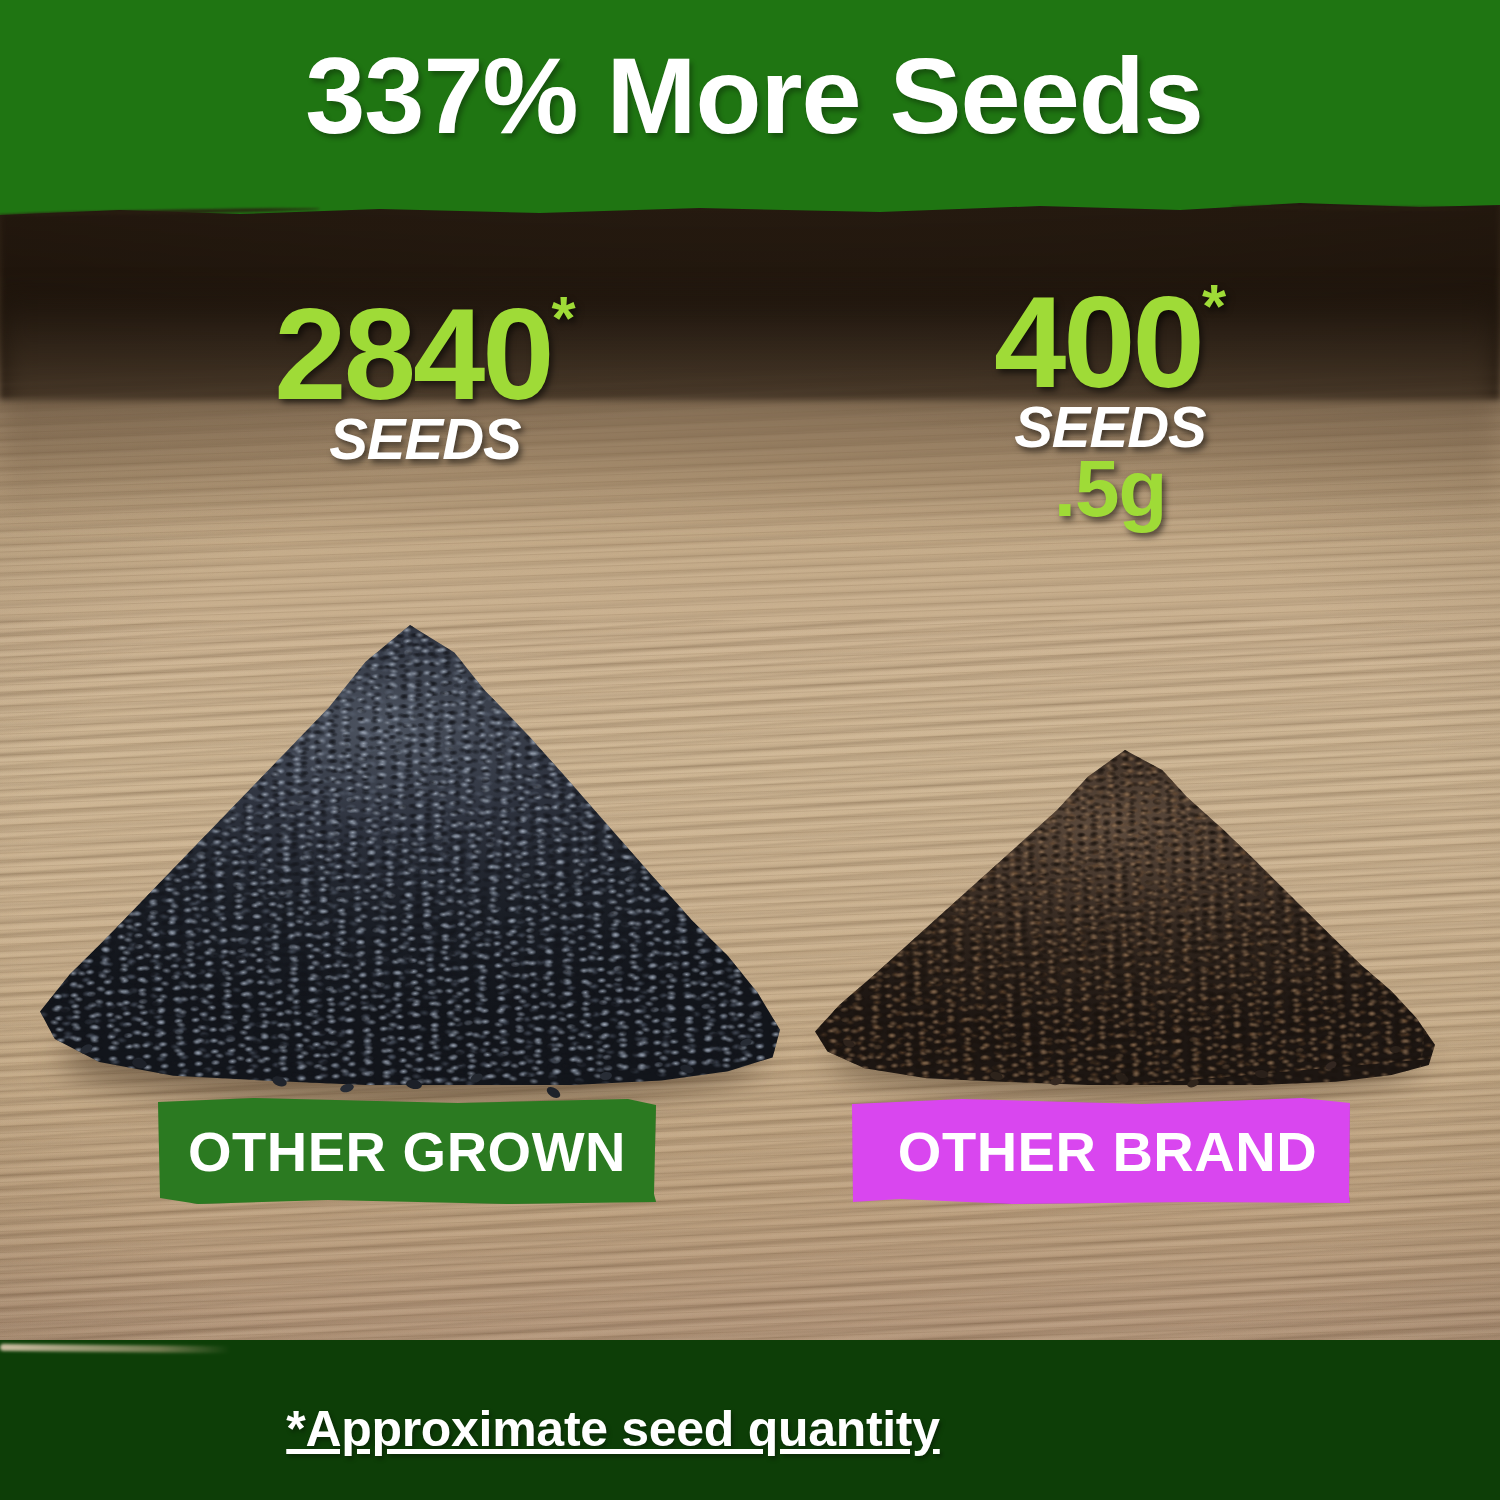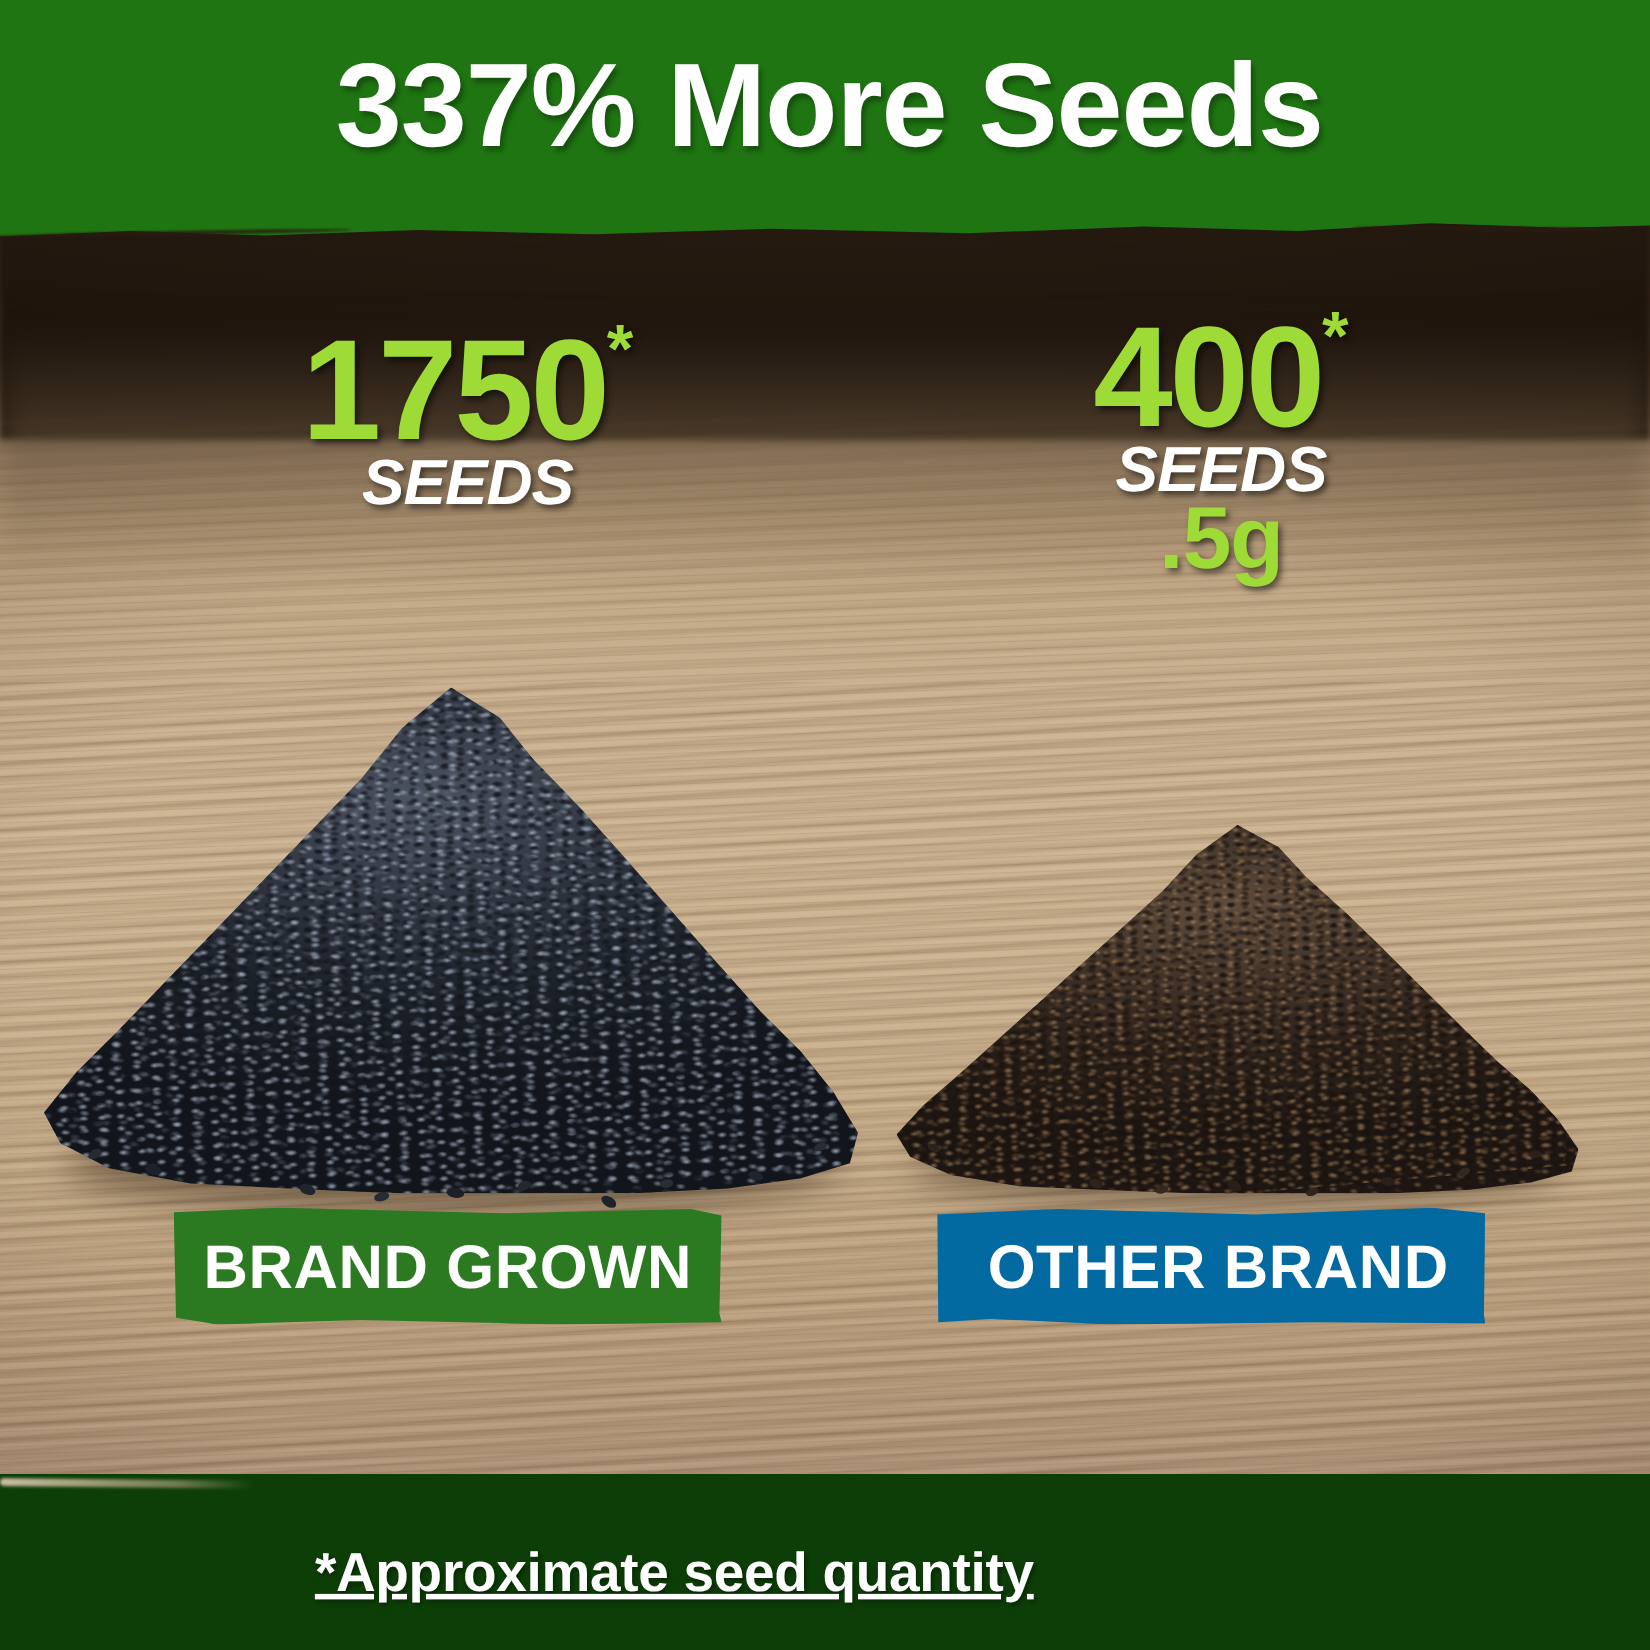--- a/index.html
+++ b/index.html
@@ -256,21 +256,21 @@
   #badge-home {
     left:158px; top:1098px; width:498px;
     background:#2b7a21;
     clip-path:polygon(
       0 4px, 96px 0px, 300px 5px, 470px 1px, 498px 7px,
       496px 96px, 498px 104px, 350px 106px, 170px 102px, 40px 106px, 2px 100px);
     box-shadow:2px 3px 7px rgba(0,0,0,.35);
   }
   #badge-other {
     left:852px; top:1098px; width:498px;
-    background:#0369a1;
+    background:#d946ef;
     clip-path:polygon(
       0 6px, 110px 1px, 290px 6px, 450px 0px, 498px 5px,
       497px 97px, 498px 105px, 340px 104px, 160px 106px, 48px 101px, 1px 104px);
     box-shadow:2px 3px 7px rgba(0,0,0,.35);
     padding-left:13px;
   }
 
   
   .footer-banner {
     position:absolute; left:0; top:1340px; width:1500px; height:160px;
@@ -352,35 +352,35 @@
     </div>
   </div>
 
   <div class="header-banner"></div>
   <div class="header-wisp" style="left:-10px;top:210px;width:330px;transform:rotate(-1.1deg);"></div>
   <div class="header-wisp" style="left:1230px;top:206px;width:250px;transform:rotate(.5deg);"></div>
   <div class="header-title">337% More Seeds</div>
 
   <div class="stat-col" id="stat-home">
     <div class="stat-count">
-      <span>1750</span><span class="ast">*</span>
+      <span>2840</span><span class="ast">*</span>
     </div>
     <div class="stat-seeds">SEEDS</div>
   </div>
 
   <div class="stat-col" id="stat-other">
     <div class="stat-count">
       <span>400</span><span class="ast">*</span>
     </div>
     <div class="stat-seeds">SEEDS</div>
     <div class="stat-weight">.5g</div>
   </div>
 
   <div class="badge" id="badge-home">
-    <span>BRAND GROWN</span>
+    <span>OTHER GROWN</span>
   </div>
 
   <div class="badge" id="badge-other">
     <span>OTHER BRAND</span>
   </div>
 
   <div class="footer-banner"></div>
   <div class="footer-wisp"></div>
   <div class="footer-note">*Approximate seed quantity</div>
 

